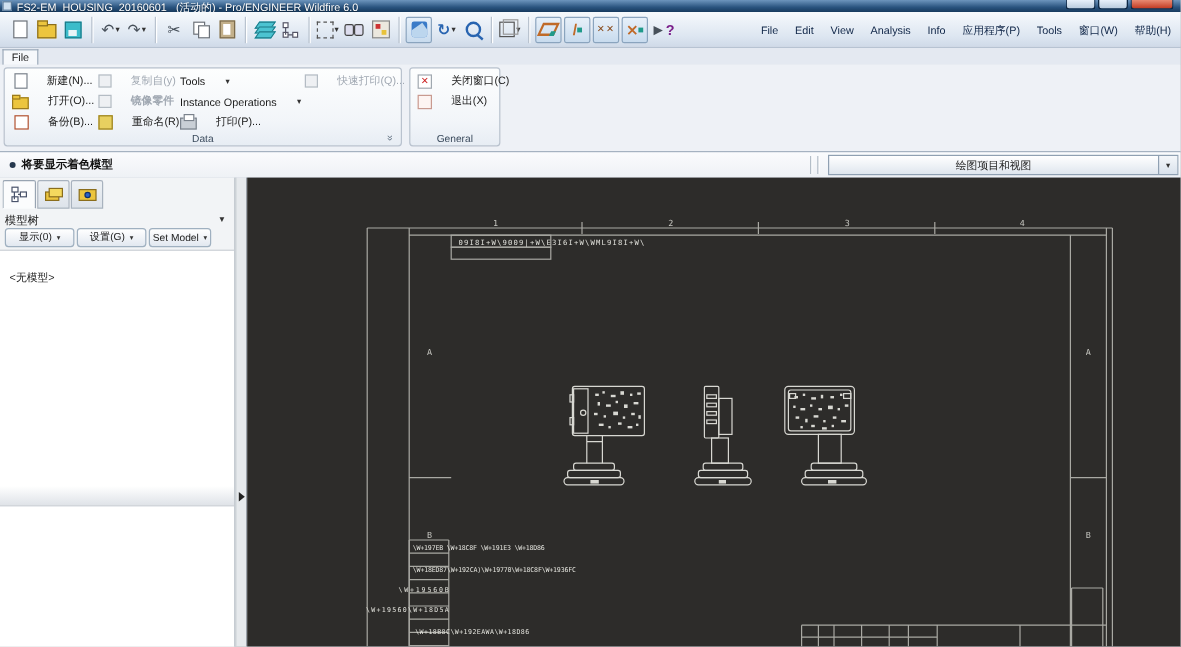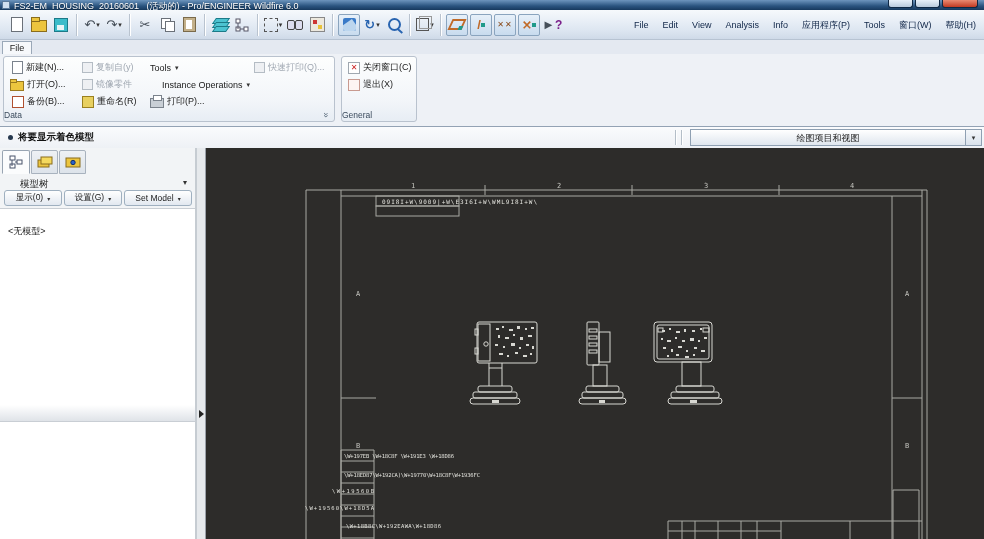--- a/index.html
+++ b/index.html
@@ -59,23 +59,23 @@
   
   .menubar{position:absolute;right:8px;top:0;height:30px;display:flex;align-items:center;gap:14px;}
   .menu-item{font-size:9px;color:#0f2547;white-space:nowrap;}
   
   .ribbon-tabs{position:absolute;left:0;top:40px;width:984px;height:14px;background:#e4e9f1;}
   .file-tab{position:absolute;left:2px;top:1px;width:30px;height:13px;background:#f6f8fb;
     border:1px solid #9aa8b8;border-bottom:none;font-size:9px;color:#222;display:flex;align-items:center;justify-content:center;box-sizing:border-box;}
   .ribbon{position:absolute;left:0;top:54px;width:984px;height:72px;background:#eef1f6;border-bottom:1px solid #93a2b4;}
   .rgroup{position:absolute;top:2px;height:66px;background:linear-gradient(#fdfefe,#f2f5f9 70%,#e7edf4);
     border:1px solid #b9c2ce;border-radius:3px;box-sizing:border-box;}
-  .grp-footer{position:absolute;left:0;bottom:1px;width:100%;font-size:8.5px;color:#3a4a5c;}
+  .grp-footer{position:absolute;left:0;bottom:1px;width:100%;text-align:center;font-size:8.5px;color:#3a4a5c;}
   .chev{position:absolute;right:6px;bottom:1px;font-size:9px;color:#567;transform:rotate(90deg);}
-  .ritem{position:absolute;height:15px;display:flex;align-items:center;gap:3px;font-size:9px;color:#1a1a1a;white-space:nowrap;}
+  .ritem{position:absolute;height:15px;display:flex;align-items:center;gap:16px;font-size:9px;color:#1a1a1a;white-space:nowrap;}
   .ritem.disabled{color:#a0a8b2;}
   .ri-page{width:9px;height:11px;background:#fff;border:1px solid #7a828c;}
   .ri-folder{width:12px;height:8px;background:#ecc53e;border:1px solid #9a7a20;position:relative;margin-top:2px;}
   .ri-folder:before{content:'';position:absolute;left:-1px;top:-3px;width:5px;height:2px;background:#ecc53e;border:1px solid #9a7a20;}
   .ri-backup{width:10px;height:10px;background:#fff;border:1px solid #b05030;}
   .ri-rename{width:10px;height:10px;background:#e8d060;border:1px solid #9a8020;}
   .ri-print{width:12px;height:8px;background:#c9cfd6;border:1px solid #7a828c;position:relative;margin-top:3px;}
   .ri-print:before{content:'';position:absolute;left:2px;top:-4px;width:7px;height:4px;background:#fff;border:1px solid #7a828c;}
   .ri-check{width:9px;height:9px;background:#eef0f3;border:1px solid #b4bcc4;}
   .ri-closewin{width:10px;height:10px;background:#fff;border:1px solid #a0a8b0;color:#cc2222;font-size:8px;font-weight:bold;
@@ -91,21 +91,21 @@
     background:linear-gradient(#ffffff,#dfe6ee);box-sizing:border-box;padding-left:40px;}
   .combo-text{position:absolute;left:0;right:16px;top:2px;text-align:center;font-size:9px;color:#222;}
   .combo-arrow{position:absolute;right:0;top:0;width:15px;height:15px;border-left:1px solid #8fa0b2;
     background:linear-gradient(#f4f7fa,#d9e2ec);display:flex;align-items:center;justify-content:center;font-size:7px;color:#333;}
   
   .main{position:absolute;left:0;top:148px;width:984px;height:391px;}
   .left-panel{position:absolute;left:0;top:0;width:196px;height:391px;background:#f2f4f6;border-right:1px solid #c6ccd2;box-sizing:border-box;}
   .ptab{position:absolute;top:2px;height:24px;box-sizing:border-box;border:1px solid #a8b2be;
     background:linear-gradient(#eef1f4,#dde3ea);display:flex;align-items:center;justify-content:center;border-radius:2px 2px 0 0;}
   .ptab.active{background:#fbfcfd;border-color:#98a4b2;border-bottom-color:#fbfcfd;}
-  .ptree-header{position:absolute;left:20px;top:30px;font-size:9.5px;color:#222;font-family:Liberation Mono, monospace;}
+  .ptree-header{position:absolute;left:4px;top:30px;font-size:9.5px;color:#222;font-family:Liberation Mono, monospace;}
   .ptree-menu-arrow{position:absolute;right:8px;top:30px;font-size:8px;color:#333;}
   .pbtn{position:absolute;top:42px;height:16px;border:1px solid #9fb0c0;border-radius:3px;
     background:linear-gradient(#ffffff,#e2e8f0);font-size:8.5px;color:#222;display:flex;align-items:center;justify-content:center;gap:3px;box-sizing:border-box;}
   .pbtn .dd{font-size:6px;}
   .tree-area{position:absolute;left:0;top:60px;width:195px;height:331px;background:#fff;border-top:1px solid #c9ced4;}
   .no-model{position:absolute;left:8px;top:16px;font-size:9px;color:#222;}
   .tree-band{position:absolute;left:0;top:196px;width:195px;height:16px;background:linear-gradient(#ffffff,#dfe3e8);border-bottom:1px solid #c9ced4;}
   .splitter{position:absolute;left:196px;top:0;width:10px;height:391px;background:#e6e9ec;
     border-left:1px solid #c6ccd2;border-right:1px solid #9aa0a8;box-sizing:border-box;}
   .split-arrow{position:absolute;left:2px;top:262px;width:0;height:0;
@@ -243,25 +243,25 @@
           <span class="dd">▾</span>
       </div>
       <div class="ritem disabled" style="left:250px;top:3px;">
         <span class="ri-check"></span>
         <span>快速打印(Q)...</span>
       </div>
       <div class="ritem" style="left:6px;top:20px;">
         <span class="ri-folder"></span>
         <span>打开(O)...</span>
       </div>
-      <div class="ritem disabled" style="left:78px;top:20px;">
+      <div class="ritem disabled" style="left:78px;top:20px;font-weight:bold;">
         <span class="ri-check"></span>
         <span>镜像零件</span>
       </div>
-      <div class="ritem" style="left:146px;top:20px;margin-left:12px;">
+      <div class="ritem" style="left:146px;top:20px;">
         <span>Instance Operations</span>
           <span class="dd">▾</span>
       </div>
       <div class="ritem" style="left:256px;top:36px;margin-top:40px;">
         <span>Send To</span>
           <span class="dd">▾</span>
       </div>
       <div class="ritem" style="left:8px;top:37px;">
         <span class="ri-backup"></span>
         <span>备份(B)...</span>
@@ -328,21 +328,21 @@
       <div class="ptree-header">模型树</div>
       <span class="ptree-menu-arrow">▾</span>
       <div class="pbtn" style="left:4px;width:58px;">
         <span>显示(0)</span>
           <span class="dd">▾</span>
       </div>
       <div class="pbtn" style="left:64px;width:58px;">
         <span>设置(G)</span>
           <span class="dd">▾</span>
       </div>
-      <div class="pbtn" style="left:124px;width:68px;text-align:center;">
+      <div class="pbtn" style="left:124px;width:52px;text-align:center;">
         <span>Set Model</span>
           <span class="dd">▾</span>
       </div>
       <div class="tree-area">
         <div class="no-model">&lt;无模型&gt;</div>
         <div class="tree-band"></div>
       </div>
     </div>
 
     <div class="splitter">

